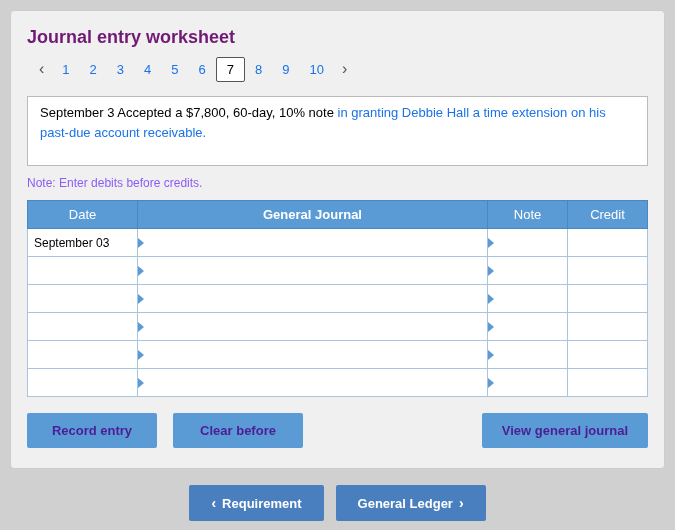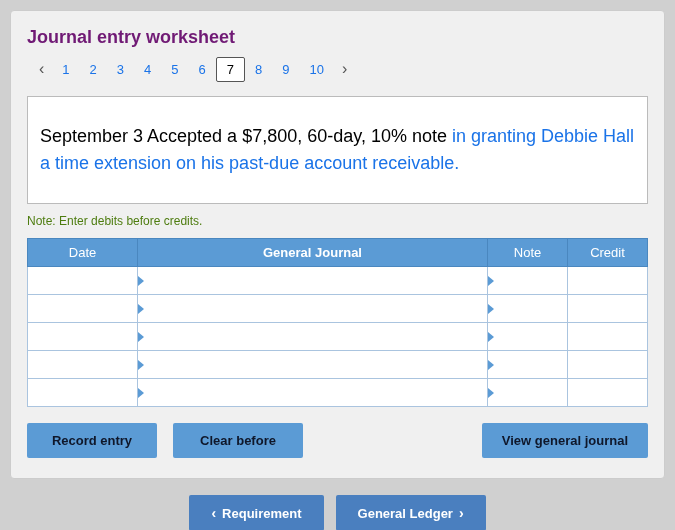--- a/index.html
+++ b/index.html
@@ -52,32 +52,32 @@
     .page-num.active {
       border: 1px solid #555;
       border-radius: 2px;
       color: #000;
       font-weight: normal;
       background: #fff;
     }
     .description-box {
       background: #fff;
       border: 1px solid #bbb;
-      padding: 26px 12px;
+      padding: 6px 12px;
       margin-bottom: 10px;
-      font-size: 18px;
+      font-size: 13px;
       line-height: 1.5;
       color: #000;
       min-height: 70px;
     }
     .description-box .highlight {
       color: #1a73e8;
     }
     .note-text {
-      color: #4d7c0f;
+      color: #8b5cf6;
       font-size: 12px;
       margin-bottom: 10px;
     }
     .journal-table {
       width: 100%;
       border-collapse: collapse;
       margin-bottom: 16px;
     }
     .journal-table thead tr th {
       background: #5b9bd5;
@@ -132,21 +132,21 @@
     .cell-with-indicator input {
       padding-left: 10px;
     }
     .buttons-row {
       display: flex;
       gap: 16px;
       align-items: center;
     }
     .btn-blue {
       background: #5b9bd5;
-      color: #0f172a;
+      color: #4c1d95;
       border: none;
       padding: 10px 20px;
       font-size: 13px;
       font-weight: bold;
       cursor: pointer;
       border-radius: 2px;
       min-width: 130px;
       text-align: center;
     }
     .btn-spacer { flex: 1; }
@@ -205,20 +205,34 @@
     <thead>
       <tr>
         <th class="date-col">Date</th>
         <th class="journal-col">General Journal</th>
         <th class="debit-col">Note</th>
         <th class="credit-col">Credit</th>
       </tr>
     </thead>
     <tbody>
       <tr>
+        <td class="date-cell">September 03</td>
+        <td class="cell-with-indicator">
+          <span class="cell-indicator"></span>
+          <input type="text" style="">
+        </td>
+        <td class="cell-with-indicator">
+          <span class="cell-indicator"></span>
+          <input type="text" style="">
+        </td>
+        <td>
+          <input type="text" style="">
+        </td>
+      </tr>
+      <tr>
         <td class="date-cell"></td>
         <td class="cell-with-indicator">
           <span class="cell-indicator"></span>
           <input type="text" style="">
         </td>
         <td class="cell-with-indicator">
           <span class="cell-indicator"></span>
           <input type="text" style="">
         </td>
         <td>

